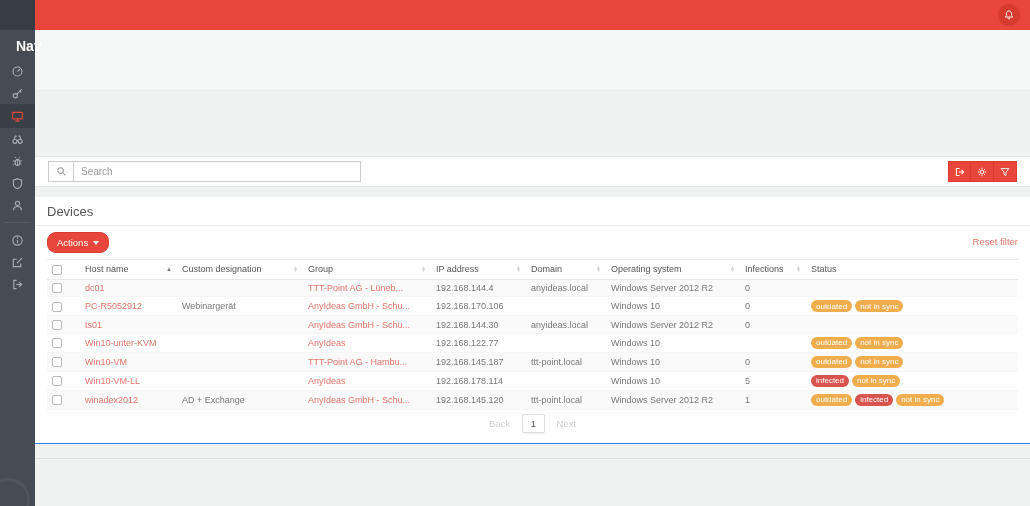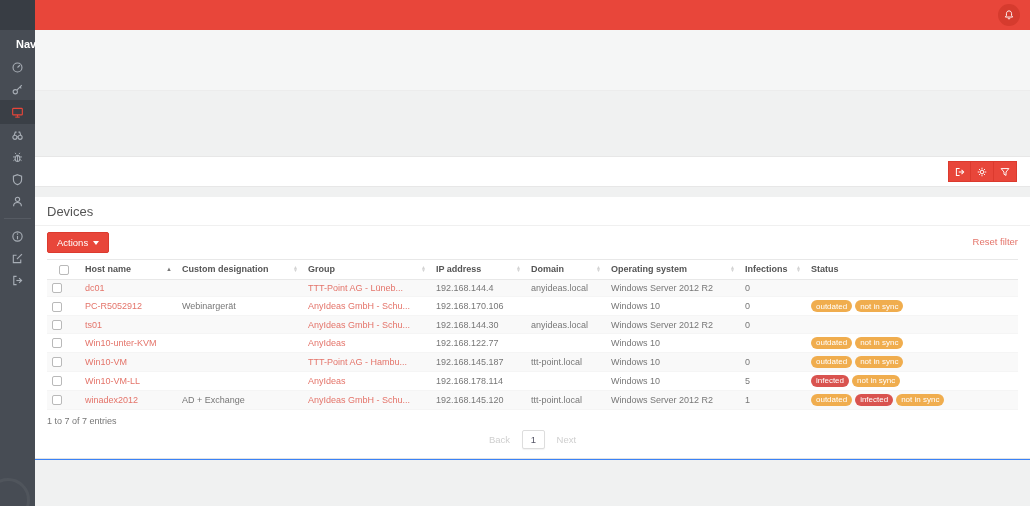--- a/index.html
+++ b/index.html
@@ -2,21 +2,21 @@
 <html><head>
 <meta charset="utf-8">
 <style>
   * { margin:0; padding:0; box-sizing:border-box; }
   html,body { width:1030px; height:506px; }
   body { font-family:"Liberation Sans", sans-serif; background:#f0f1f1; position:relative; overflow:hidden; }
 
   
   .sidebar { position:absolute; left:0; top:0; width:35px; height:506px; background:#474c54; z-index:5; }
   .logo-block { width:35px; height:30px; background:#383d44; }
-  .nav-label { color:#fff; font-size:11px; font-weight:bold; text-align:center; padding:8px 16px 6px; }
+  .nav-label { color:#fff; font-size:14px; font-weight:bold; text-align:center; padding:8px 16px 6px; }
   .side-item { height:22px; display:flex; align-items:center; justify-content:center; cursor:pointer; }
   .side-item.active { background:#3a3f46; height:24px; }
   .side-divider { border-top:1px solid #565b63; margin:6px 4px; }
   .watermark { position:absolute; left:-14px; bottom:-16px; width:44px; height:44px; border:3px solid rgba(255,255,255,0.05); border-radius:50%; }
 
   
   .topbar { position:absolute; left:35px; top:0; width:995px; height:30px; background:#e8463a; }
   .bell-btn { position:absolute; right:10px; top:4px; width:22px; height:22px; border-radius:50%; background:#d63b2e; display:flex; align-items:center; justify-content:center; cursor:pointer; }
 
   
@@ -29,27 +29,27 @@
   .search-input { width:288px; height:21px; border:1px solid #ccc; font-size:10px; padding:0 7px; color:#555; outline:none; font-family:"Liberation Sans",sans-serif; }
   .search-input::placeholder { color:#9a9a9a; }
   .toolbar-spacer { flex:1; }
   .icon-btn { width:23px; height:21px; background:#e8463a; border:1px solid #dc3a2e; display:flex; align-items:center; justify-content:center; cursor:pointer; }
   .icon-btn + .icon-btn { border-left:none; }
 
   
   .panel { position:absolute; left:35px; top:197px; width:995px; background:#fff; border-bottom:1px solid #3b82f6; }
   .panel-title { font-size:13px; color:#555; padding:7px 12px 6px; border-bottom:1px solid #f0f0f0; }
   .panel-toolbar { position:relative; padding:6px 12px; }
-  .actions-btn { display:inline-flex; align-items:center; background:#e8463a; color:#fff; font-size:9.5px; padding:4px 9px; border:1px solid #dc3a2e; border-radius:2px; cursor:pointer; }
+  .actions-btn { display:inline-flex; align-items:center; background:#e8463a; color:#fff; font-size:9.5px; padding:4px 9px; border:1px solid #dc3a2e; border-radius:9px; cursor:pointer; }
   .caret { display:inline-block; width:0; height:0; border-left:3.5px solid transparent; border-right:3.5px solid transparent; border-top:4px solid #fff; margin-left:5px; }
   .reset-filter { position:absolute; right:12px; top:10px; color:#e4746a; font-size:9.5px; cursor:pointer; }
 
   .table-wrap { padding:0 12px; }
   table { width:100%; border-collapse:collapse; table-layout:fixed; font-size:9px; }
-  thead th { text-align:center; font-size:9px; color:#555; font-weight:bold; padding:4px 5px; border-top:1px solid #e8e8e8; border-bottom:1px solid #e8e8e8; cursor:pointer; }
+  thead th { text-align:left; font-size:9px; color:#555; font-weight:normal; padding:4px 5px; border-top:1px solid #e8e8e8; border-bottom:1px solid #e8e8e8; cursor:pointer; }
   .th-inner { display:flex; align-items:center; justify-content:space-between; }
   tbody td { padding:3px 5px; border-bottom:1px solid #f5f5f5; color:#777; white-space:nowrap; overflow:hidden; }
   tbody tr:nth-child(odd) { background:#f9f9f9; }
   .link { color:#e4746a; cursor:pointer; text-decoration:none; }
   .checkbox { display:inline-block; width:10px; height:10px; border:1px solid #b9b9b9; border-radius:2px; background:#fff; cursor:pointer; vertical-align:middle; }
   .sort-asc { font-size:6px; color:#777; }
   .sort-both { display:inline-flex; flex-direction:column; line-height:3.6px; font-size:5px; color:#d3d3d3; }
   .badge { display:inline-block; color:#fff; font-size:8px; padding:1.5px 5px; border-radius:6px; margin-right:3px; }
 
   .table-footer { font-size:9px; color:#777; padding:6px 12px 0; }
@@ -167,20 +167,31 @@
           <path d="M7 2.2 C8.8 2.2 10 3.6 10 5.4 V7.6 L11.2 9.4 H2.8 L4 7.6 V5.4 C4 3.6 5.2 2.2 7 2.2 Z" fill="none" stroke="#fff" stroke-width="1.1"></path>
           <path d="M5.9 10.6 C6 11.3 6.4 11.7 7 11.7 C7.6 11.7 8 11.3 8.1 10.6" fill="none" stroke="#fff" stroke-width="1.1"></path>
         </svg>
       </span>
   </div>
 </div>
 
 <div class="page-header"></div>
 
 <div class="toolbar">
+  <div class="search-group">
+    <span class="search-addon">
+      <span>
+          <svg width="11" height="11" viewBox="0 0 14 14">
+            <circle cx="5.8" cy="5.8" r="3.6" fill="none" stroke="#9a9a9a" stroke-width="1.3"></circle>
+            <line x1="8.6" y1="8.6" x2="12" y2="12" stroke="#9a9a9a" stroke-width="1.3"></line>
+          </svg>
+        </span>
+    </span>
+    <input class="search-input" type="text" placeholder="Search" style="">
+  </div>
   <div class="toolbar-spacer"></div>
   <div class="icon-btn">
     <span>
         <svg width="12" height="12" viewBox="0 0 14 14">
           <path d="M6.5 3 H2.8 V11 H6.5" fill="none" stroke="#fff" stroke-width="1.2"></path>
           <path d="M8.8 4.6 L11.2 7 L8.8 9.4" fill="none" stroke="#fff" stroke-width="1.2"></path>
           <line x1="11.2" y1="7" x2="5.5" y2="7" stroke="#fff" stroke-width="1.2"></line>
         </svg>
       </span>
   </div>
@@ -379,21 +390,20 @@
             <td>192.168.145.120</td>
             <td>ttt-point.local</td>
             <td>Windows Server 2012 R2</td>
             <td>1</td>
             <td><span class="badge" style="background:#f0ad4e">outdated</span><span class="badge" style="background:#d9534f">infected</span><span class="badge" style="background:#f0ad4e">not in sync</span></td>
           </tr>
         </tbody>
     </table>
   </div>
 
-  <div class="table-footer">1 to 7 of 7 entries</div>
 
   <div class="pagination">
     <span class="page-link">Back</span>
     <span class="page-current">1</span>
     <span class="page-link">Next</span>
   </div>
 </div>
 
 <div class="bottom-line"></div>
 

